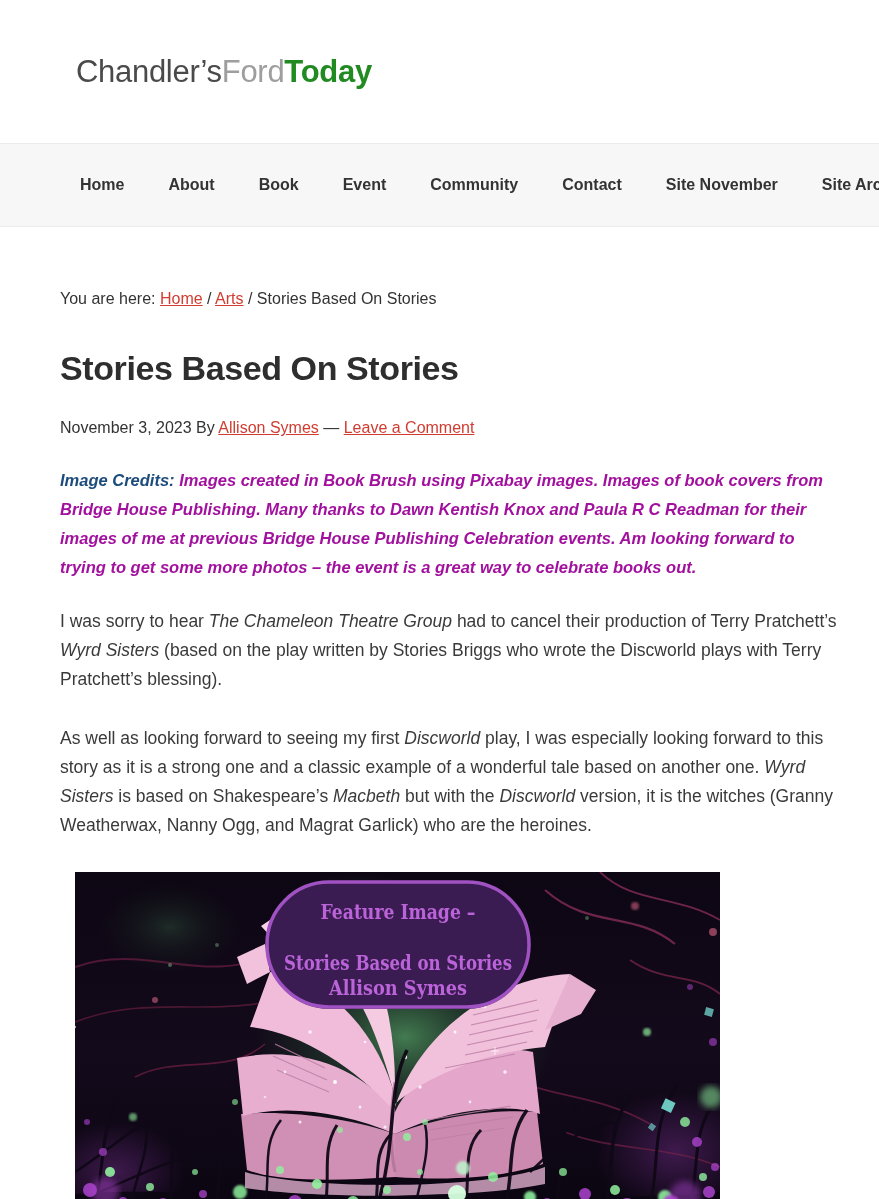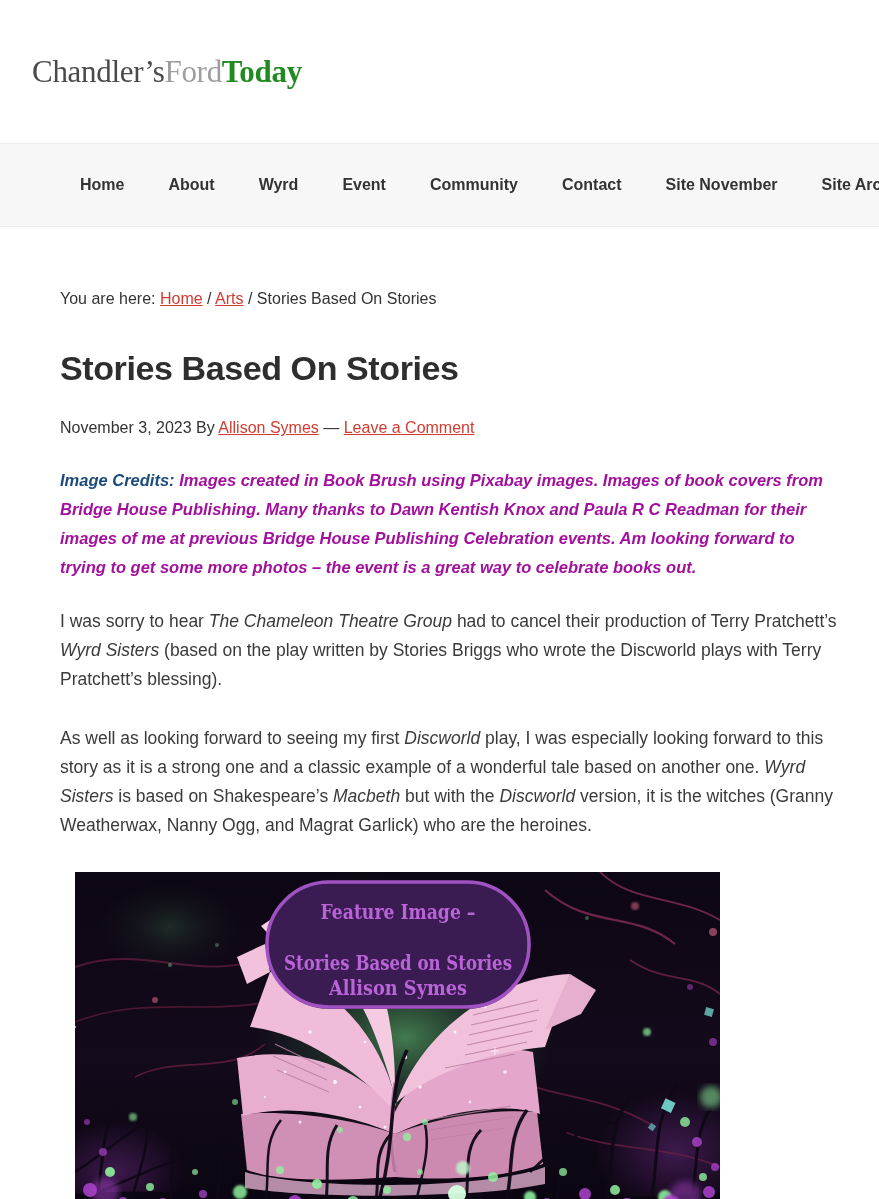--- a/index.html
+++ b/index.html
@@ -1,20 +1,20 @@
 <!DOCTYPE html>
 <html><head>
 <meta charset="utf-8">
 <style>
   html,body{margin:0;padding:0;background:#ffffff;}
   body{width:879px;overflow-x:hidden;font-family:"Liberation Sans",sans-serif;color:#333;}
   .page{width:879px;}
 
   
-  .site-header{height:143px;display:flex;align-items:center;padding-left:32px;box-sizing:border-box;background:#fff;font-family:Liberation Serif, serif;}
+  .site-header{height:143px;display:flex;align-items:center;padding-left:76px;box-sizing:border-box;background:#fff;}
   .logo{font-size:31px;letter-spacing:-0.3px;text-decoration:none;cursor:pointer;}
   .logo .lg1{color:#4a4a4a;}
   .logo .lg2{color:#9e9e9e;}
   .logo .lg3{color:#218a21;font-weight:bold;}
 
   
   .main-nav{background:#f7f7f7;border-top:1px solid #ececec;border-bottom:1px solid #ececec;
     height:84px;display:flex;align-items:center;padding-left:80px;gap:44px;white-space:nowrap;overflow:hidden;box-sizing:border-box;}
   .main-nav a{font-weight:bold;font-size:16px;color:#333;text-decoration:none;flex:0 0 auto;}
 
@@ -37,21 +37,21 @@
 
 <div class="page">
 
   <header class="site-header">
     <a class="logo"><span class="lg1">Chandler’s</span><span class="lg2">Ford</span><span class="lg3">Today</span></a>
   </header>
 
   <nav class="main-nav">
     <a>Home</a>
     <a>About</a>
-    <a>Wyrd</a>
+    <a>Book</a>
     <a>Event</a>
     <a>Community</a>
     <a>Contact</a>
     <a>Site November</a>
     <a>Site Archive</a>
   </nav>
 
   <main>
 
     <div class="breadcrumb"><span>You are here: </span><a class="link" href="#">Home</a><span> / </span><a class="link" href="#">Arts</a><span> / Stories Based On Stories</span></div>

